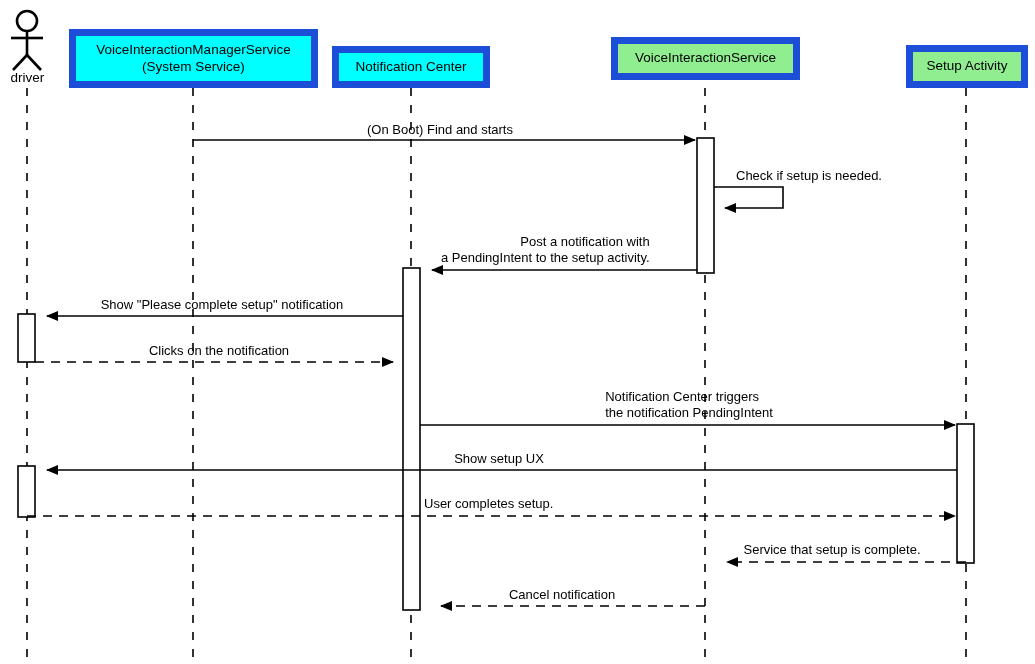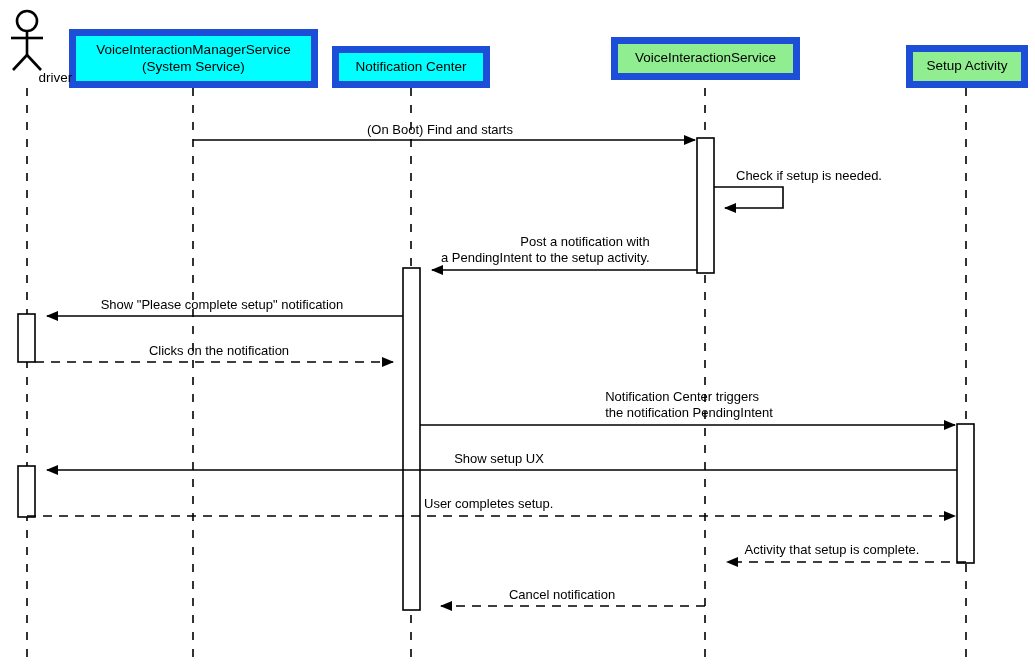--- a/index.html
+++ b/index.html
@@ -18,21 +18,20 @@
     letter-spacing:0px;
   }
   .lifeline-box.cyan{background:#00ffff;}
   .lifeline-box.green{background:#90ee90;}
   .actor-label{
     position:absolute;
     font-size:13.5px;
     color:#000000;
     text-align:center;
     white-space:nowrap;
-    padding-left:28px;
   }
   .msg-label{
     position:absolute;
     font-size:13px;
     color:#000000;
     white-space:nowrap;
     line-height:1.25;
   }
   .msg-label.center{transform:translateX(-50%);text-align:left;}
   .msg-label.left{text-align:right;}
@@ -133,17 +132,17 @@
 
   <div class="msg-label center" style="left:689px;top:389px;">
     <div>Notification Center triggers</div>
     <div>the notification PendingIntent</div>
   </div>
 
   <div class="msg-label center" style="left:499px;top:451px;">Show setup UX</div>
 
   <div class="msg-label left" style="left:424px;top:496px;">User completes setup.</div>
 
-  <div class="msg-label center" style="left:832px;top:542px;">Activity that setup is complete.</div>
+  <div class="msg-label center" style="left:832px;top:542px;">Service that setup is complete.</div>
 
   <div class="msg-label center" style="left:562px;top:587px;">Cancel notification</div>
 
 </div>
 
 </body></html>

